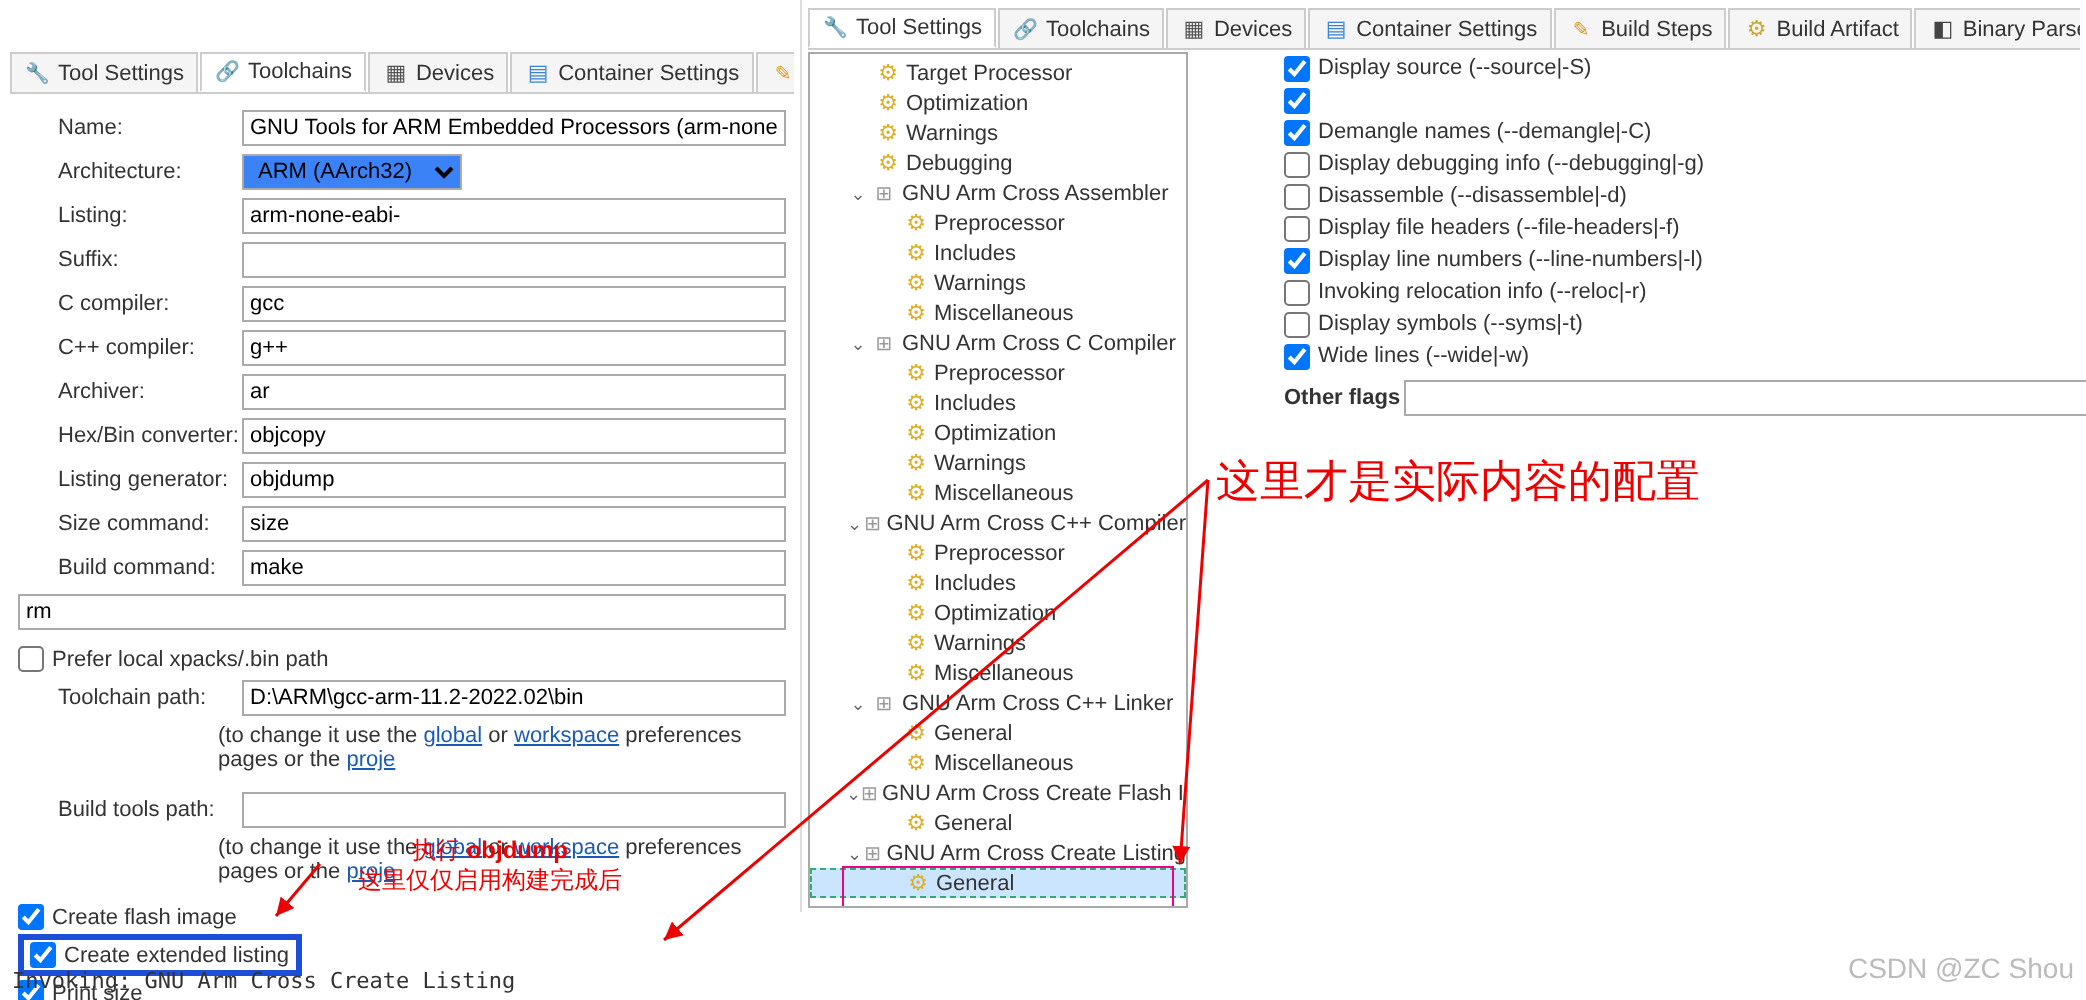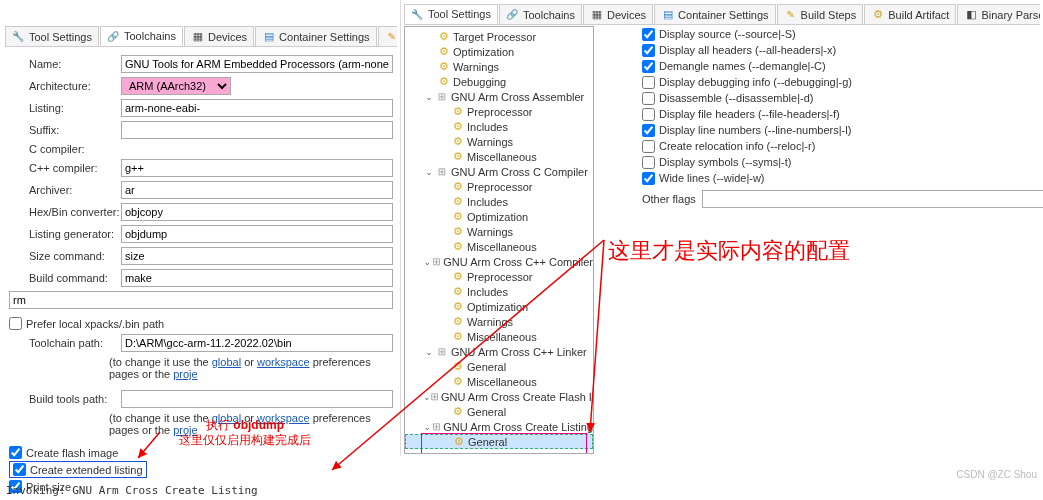--- a/index.html
+++ b/index.html
@@ -8,29 +8,29 @@
 .left-panel { position: absolute; left: 5px; top: 25px; width: 392px; }
 .tabs { display: flex; border-bottom: 1px solid #ccc; height: 22px; align-items: flex-end; overflow: hidden; }
 .tab { display: flex; align-items: center; padding: 2px 6px; border: 1px solid #ccc; border-bottom: none; background: #f5f5f5; margin-right: 1px; white-space: nowrap; height: 20px; cursor: pointer; }
 .tab.active { background: #fff; border-bottom: 1px solid #fff; position: relative; z-index: 1; }
 .tab-icon { width: 14px; height: 14px; margin-right: 3px; display: inline-flex; align-items: center; justify-content: center; }
 
 .form { padding: 8px 4px; }
 .row { display: flex; align-items: center; margin-bottom: 4px; }
 .row label { width: 92px; flex-shrink: 0; margin-left: 20px; }
 .row input[type="text"], .row select { flex: 1; border: 1px solid #aaa; padding: 1px 3px; height: 18px; font-size: 11px; }
-.row select { background: #f9a8d4; }
+.row select { background: #3b82f6; }
 
 .checkbox-row { display: flex; align-items: center; margin: 4px 0; }
 .checkbox-row input { margin-right: 4px; }
 
 .help-text { color: #333; margin: 4px 0 10px 100px; font-size: 11px; }
 .help-text a { color: #1a5bb8; text-decoration: underline; cursor: pointer; }
 
-.checkbox-frame { display: inline-flex; align-items: center; border: 1px solid #1d4ed8; padding: 1px 3px; margin: 1px 0; }
+.checkbox-frame { display: inline-flex; align-items: center; border: 3px solid #1d4ed8; padding: 1px 3px; margin: 1px 0; }
 .cb-line { display: flex; align-items: center; margin: 1px 0; }
 .cb-line input { margin-right: 4px; }
 
 .annotation-left { position: absolute; left: 160px; top: 418px; color: #e00; font-size: 12px; text-align: center; line-height: 15px; width: 170px; }
 .annotation-left b { font-weight: bold; }
 
 .right-outer { position: absolute; left: 400px; top: 0; width: 640px; height: 456px; border-left: 1px solid #ddd; }
 .right-tabs { display: flex; border-bottom: 1px solid #ccc; height: 22px; align-items: flex-end; margin: 3px 0 0 3px; overflow: hidden; }
 
 .tree-pane { position: absolute; left: 3px; top: 26px; width: 190px; height: 428px; border: 1px solid #aaa; overflow: hidden; background: #fff; padding-top: 2px; }
@@ -38,30 +38,30 @@
 .tree-item.selected { background: #cce5ff; border: 1px dashed #3a7; }
 .exp { width: 12px; display: inline-flex; justify-content: center; color: #666; font-size: 9px; cursor: pointer; }
 .ticon { width: 14px; height: 14px; display: inline-flex; align-items: center; justify-content: center; margin-right: 2px; }
 .indent-1 { padding-left: 18px; } .indent-2 { padding-left: 32px; } .indent-3 { padding-left: 46px; text-align: right; }
 .tree-frame { position: absolute; border: 1px solid #e08; pointer-events: none; }
 
 .opts-pane { position: absolute; left: 198px; top: 26px; width: 436px; margin-left: 43px; }
 .opt-row { display: flex; align-items: center; height: 16px; margin-bottom: 0; }
 .opt-row input[type="checkbox"] { margin-right: 4px; }
 .of-row { display: flex; align-items: center; margin-top: 4px; }
-.of-row label { width: 60px; }
+.of-row label { width: 60px; font-weight: bold; }
 .of-row input { flex: 1; border: 1px solid #aaa; height: 18px; padding: 1px 3px; }
 
-.big-anno { position: absolute; left: 608px; top: 236px; color: #e00; font-size: 22px; font-family: Liberation Mono, monospace; }
+.big-anno { position: absolute; left: 608px; top: 226px; color: #e00; font-size: 22px; font-family: Liberation Mono, monospace; }
 
 svg.arrow { position: absolute; pointer-events: none; }
 
 .console { position: absolute; left: 6px; top: 458px; font-family: Consolas, monospace; font-size: 11px; line-height: 13px; white-space: pre; }
 
-.watermark { position: absolute; right: 6px; bottom: 20px; color: #bbb; font-size: 10px; }
+.watermark { position: absolute; right: 6px; bottom: 8px; color: #bbb; font-size: 14px; }
 
 .ic-wrench::before { content: "🔧"; font-size: 10px; }
 .ic-chain::before { content: "🔗"; font-size: 10px; }
 .ic-device::before { content: "▦"; color: #555; font-size: 11px; }
 .ic-container::before { content: "▤"; color: #3a85d8; font-size: 11px; }
 .ic-steps::before { content: "✎"; color: #d89a1e; font-size: 10px; }
 .ic-artifact::before { content: "⚙"; color: #caa933; font-size: 11px; }
 .ic-binary::before { content: "◧"; color: #444; font-size: 11px; }
 .ic-gear::before { content: "⚙"; color: #dfae26; font-size: 11px; }
 .ic-node::before { content: "⊞"; color: #999; font-size: 10px; }
@@ -105,20 +105,21 @@
     <div class="row">
         <label>Listing:</label>
         <input type="text" value="arm-none-eabi-" style="">
       </div>
     <div class="row">
         <label>Suffix:</label>
         <input type="text" value="" style="">
       </div>
     <div class="row">
         <label>C compiler:</label>
+        <input type="text" value="gcc" style="">
       </div>
     <div class="row">
         <label>C++ compiler:</label>
         <input type="text" value="g++" style="">
       </div>
     <div class="row">
         <label>Archiver:</label>
         <input type="text" value="ar" style="">
       </div>
     <div class="row">
@@ -336,21 +337,20 @@
     <div class="tree-frame" style="left:16px; top:406px; width:166px; height:31px;"></div>
   </div>
 
   <div class="opts-pane">
     <div class="opt-row">
         <input type="checkbox" checked="" style="">
         <span>Display source (--source|-S)</span>
       </div>
     <div class="opt-row">
         <input type="checkbox" checked="" style="">
-        <span>Display all headers (--all-headers|-x)</span>
       </div>
     <div class="opt-row">
         <input type="checkbox" checked="" style="">
         <span>Demangle names (--demangle|-C)</span>
       </div>
     <div class="opt-row">
         <input type="checkbox" style="">
         <span>Display debugging info (--debugging|-g)</span>
       </div>
     <div class="opt-row">
@@ -360,21 +360,21 @@
     <div class="opt-row">
         <input type="checkbox" style="">
         <span>Display file headers (--file-headers|-f)</span>
       </div>
     <div class="opt-row">
         <input type="checkbox" checked="" style="">
         <span>Display line numbers (--line-numbers|-l)</span>
       </div>
     <div class="opt-row">
         <input type="checkbox" style="">
-        <span>Create relocation info (--reloc|-r)</span>
+        <span>Invoking relocation info (--reloc|-r)</span>
       </div>
     <div class="opt-row">
         <input type="checkbox" style="">
         <span>Display symbols (--syms|-t)</span>
       </div>
     <div class="opt-row">
         <input type="checkbox" checked="" style="">
         <span>Wide lines (--wide|-w)</span>
       </div>
     <div class="of-row">

